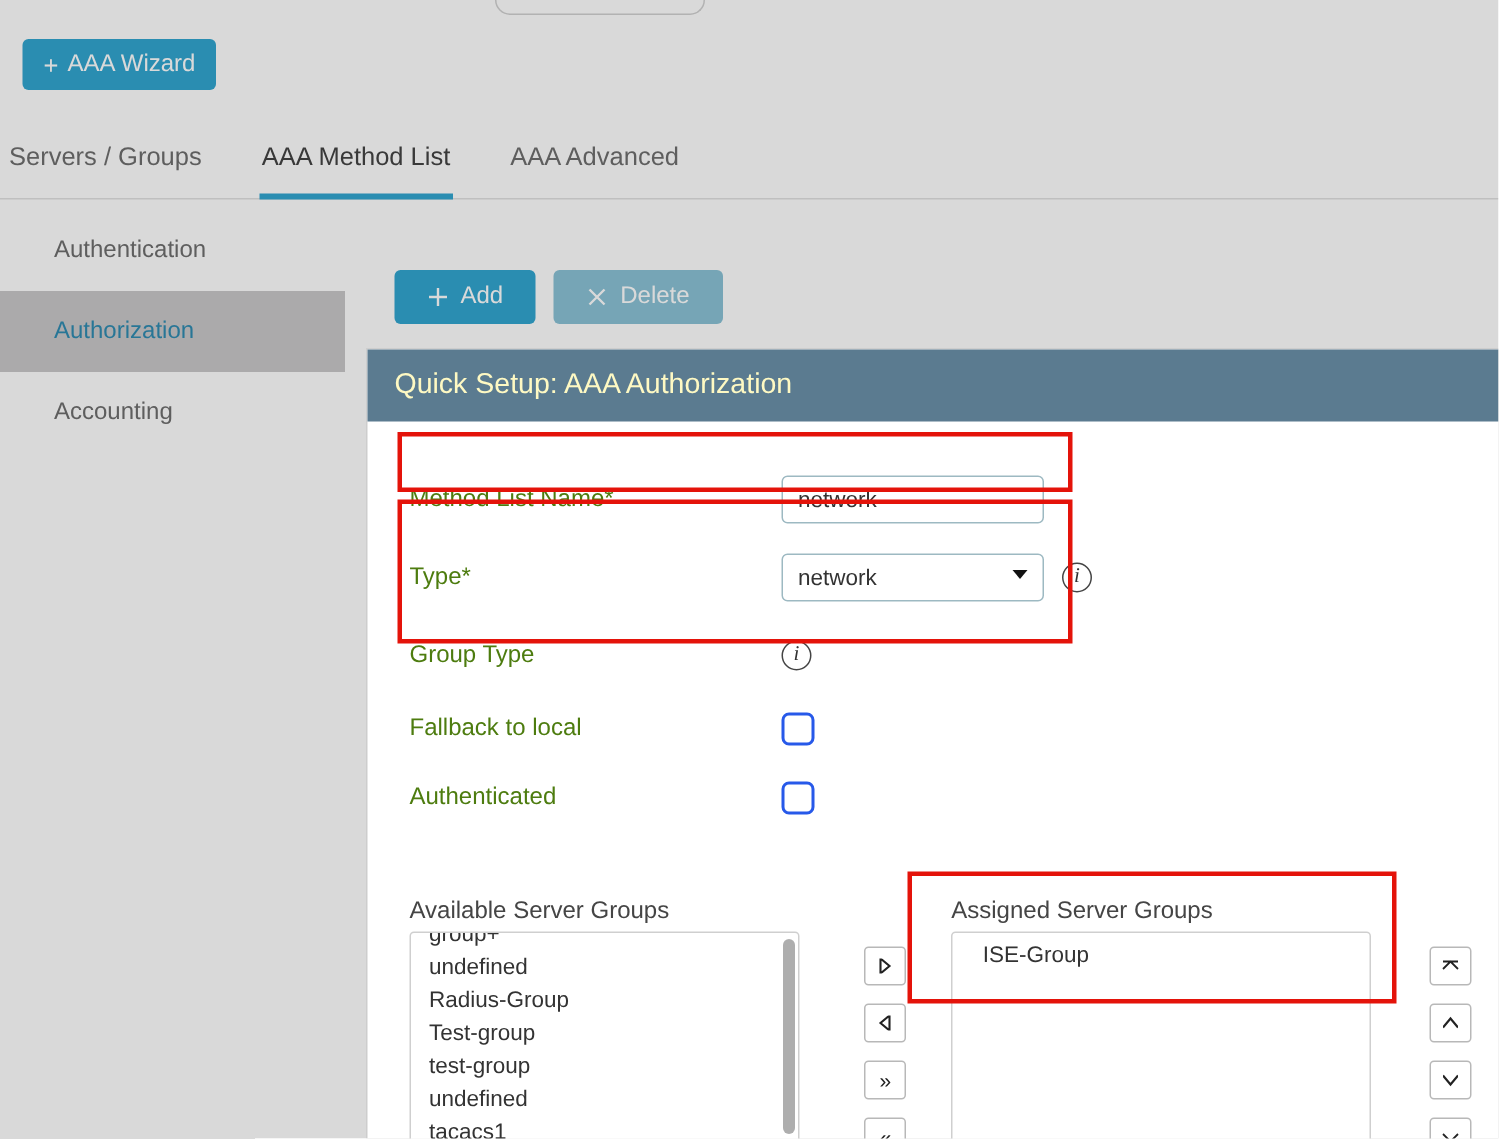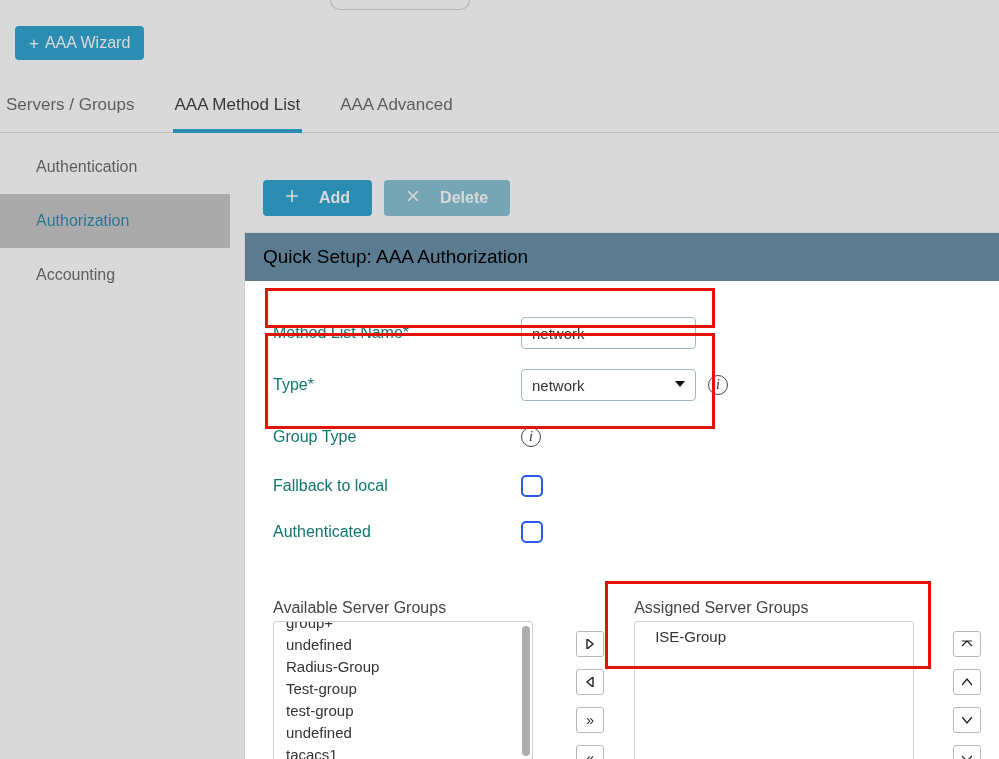--- a/index.html
+++ b/index.html
@@ -59,49 +59,48 @@
     background:#bfbec0; color:#0b77a3;
   }
 
   
   .toolbar {
     position:absolute; left:263px; top:180px;
     display:flex; gap:12px;
   }
   .tb-btn {
     padding:9px 22px; border-radius:4px; color:#fff;
-    display:flex; gap:20px; font-size:16px;
+    display:flex; align-items:center; gap:8px; font-size:16px;
     cursor:pointer;
-    font-weight:bold;
   }
   .tb-add { background:#0d96c8; }
   .tb-del { background:#76b8cf; }
   .tb-btn svg { width:14px; height:14px; }
 
   
   .panel {
     position:absolute; left:245px; top:233px; right:0; bottom:0;
     background:#fff;
     box-shadow:0 0 0 1px rgba(0,0,0,0.05);
     z-index:10;
   }
   .panel-head {
-    background:#5b7b90; color:#000000;
+    background:#5b7b90; color:#fef9c3;
     padding:13px 18px; font-size:19px;
   }
   .panel-body {
     padding:26px 28px 0;
     position:relative;
   }
 
   .row {
     display:flex; align-items:center; height:52px;
     font-size:16px;
   }
-  .row .label { width:248px; color:#0f766e; }
+  .row .label { width:248px; color:#4d7c0f; }
   .row .label.plain, .listbox-label { color:#454545; }
   .field-wrap { display:flex; align-items:center; gap:12px; }
 
   .text-input, .select {
     width:175px; height:32px;
     border:1px solid #9db9c2; border-radius:4px;
     padding:0 10px; font-size:15px; background:#fff;
     color:#333;
   }
   .text-input { caret-color:#333; }

